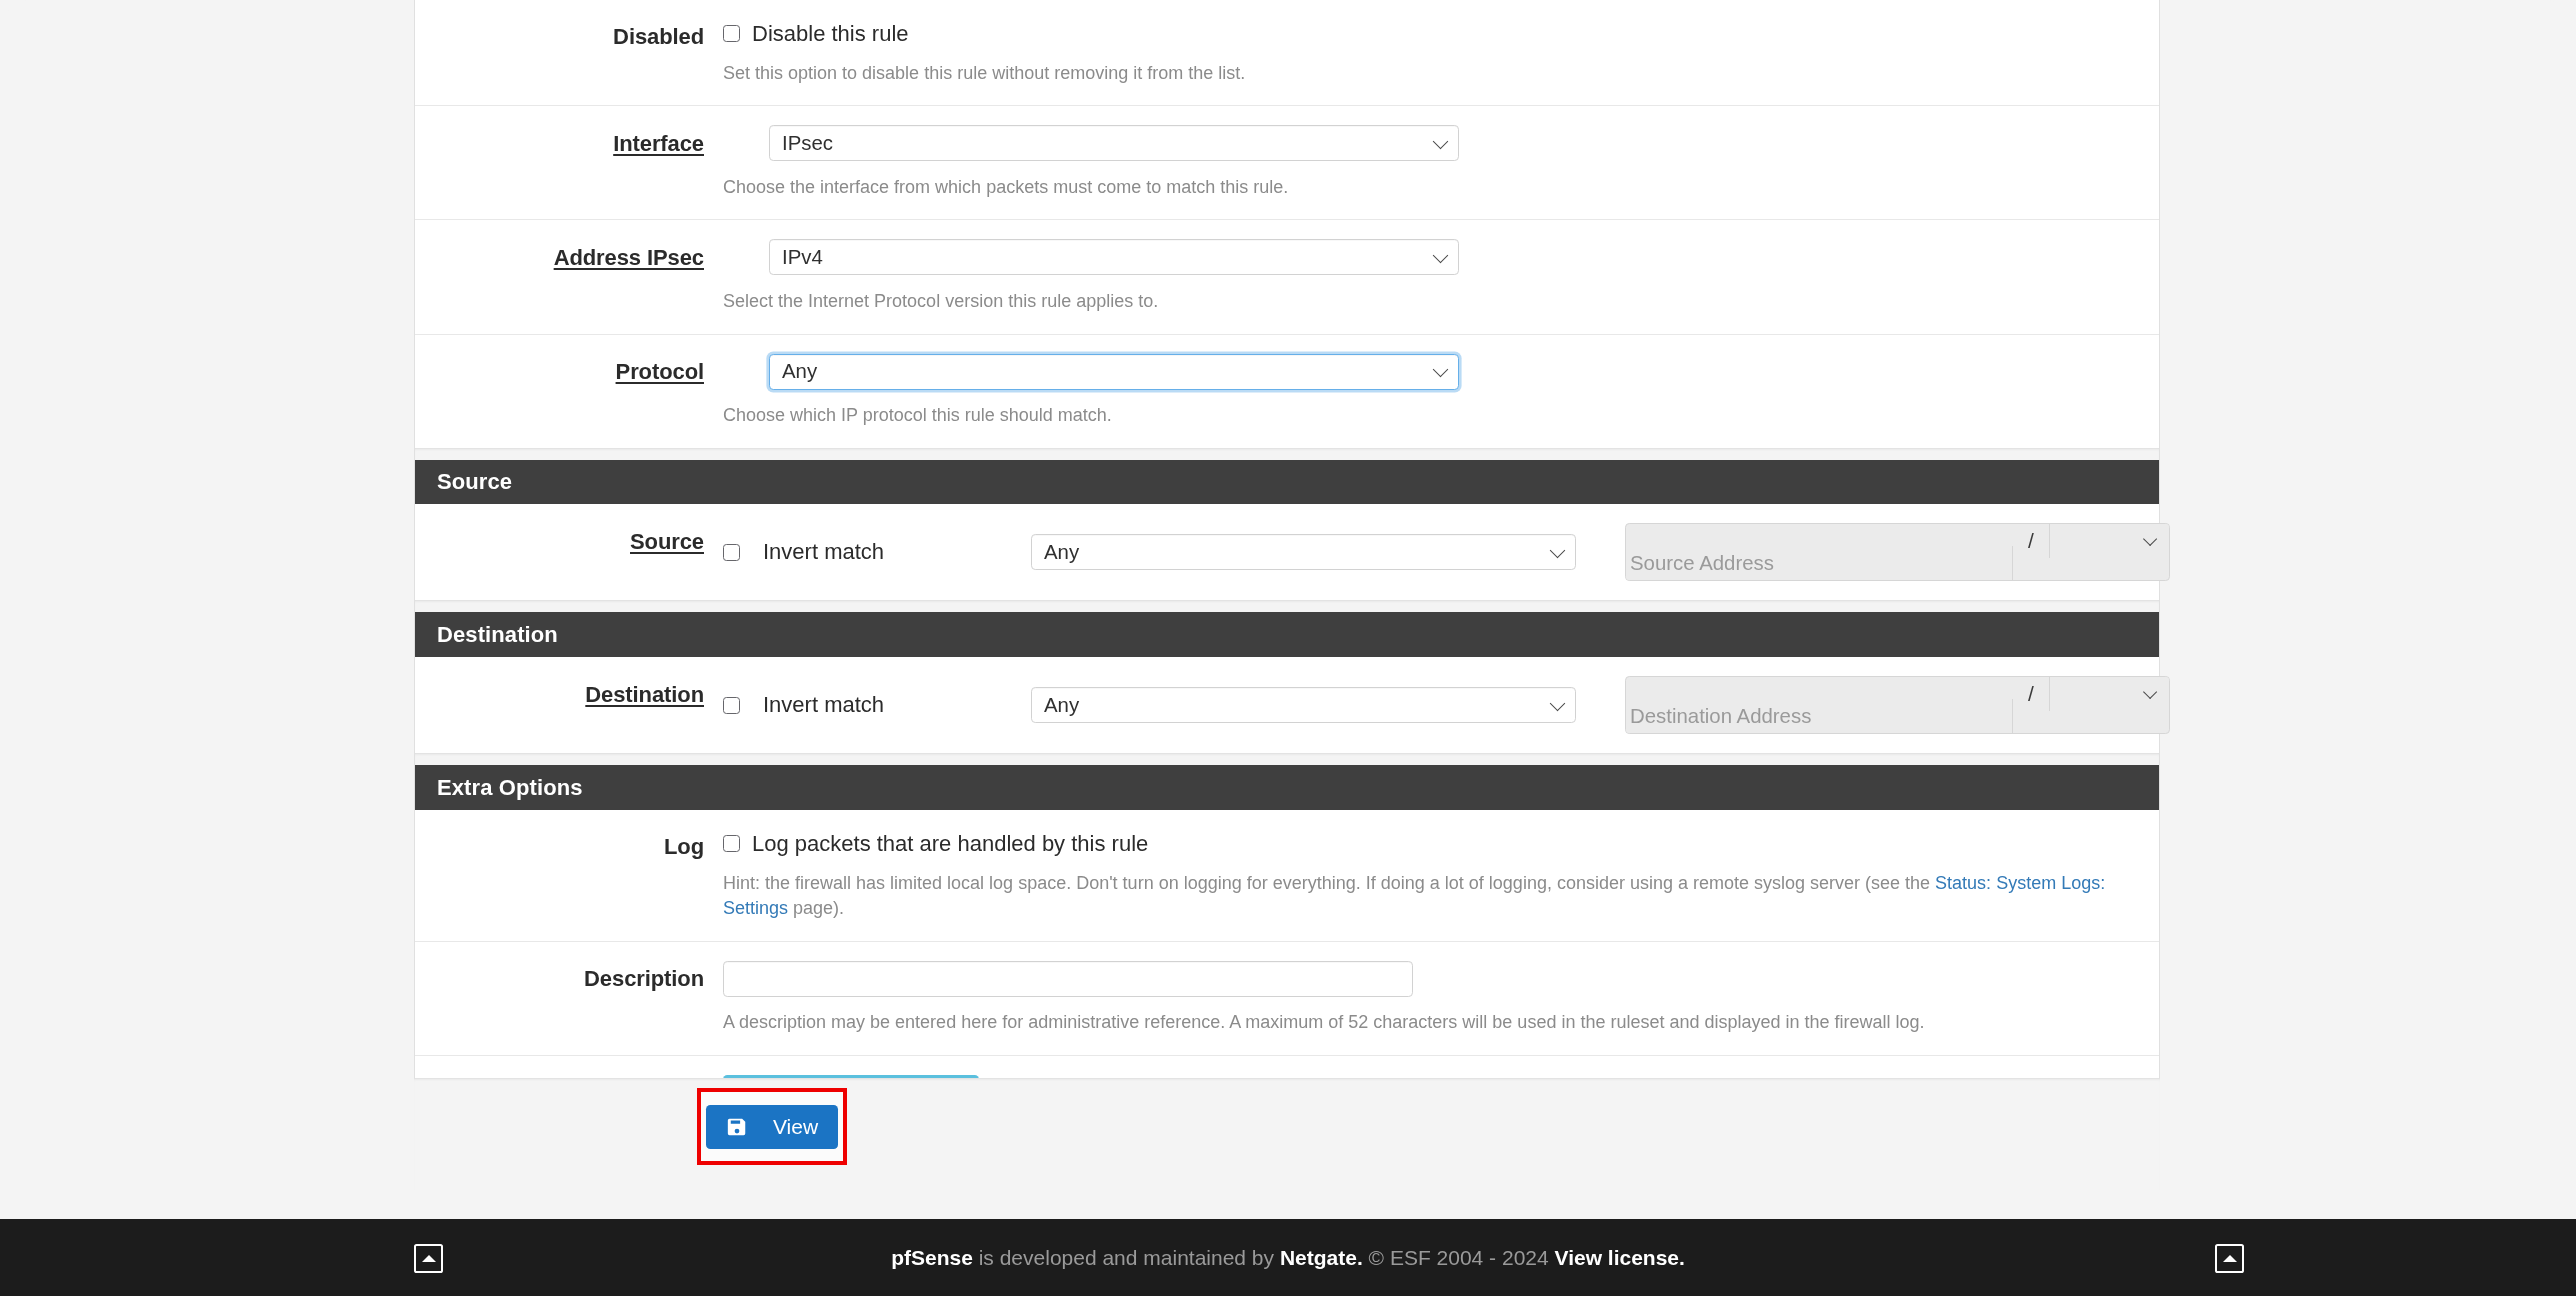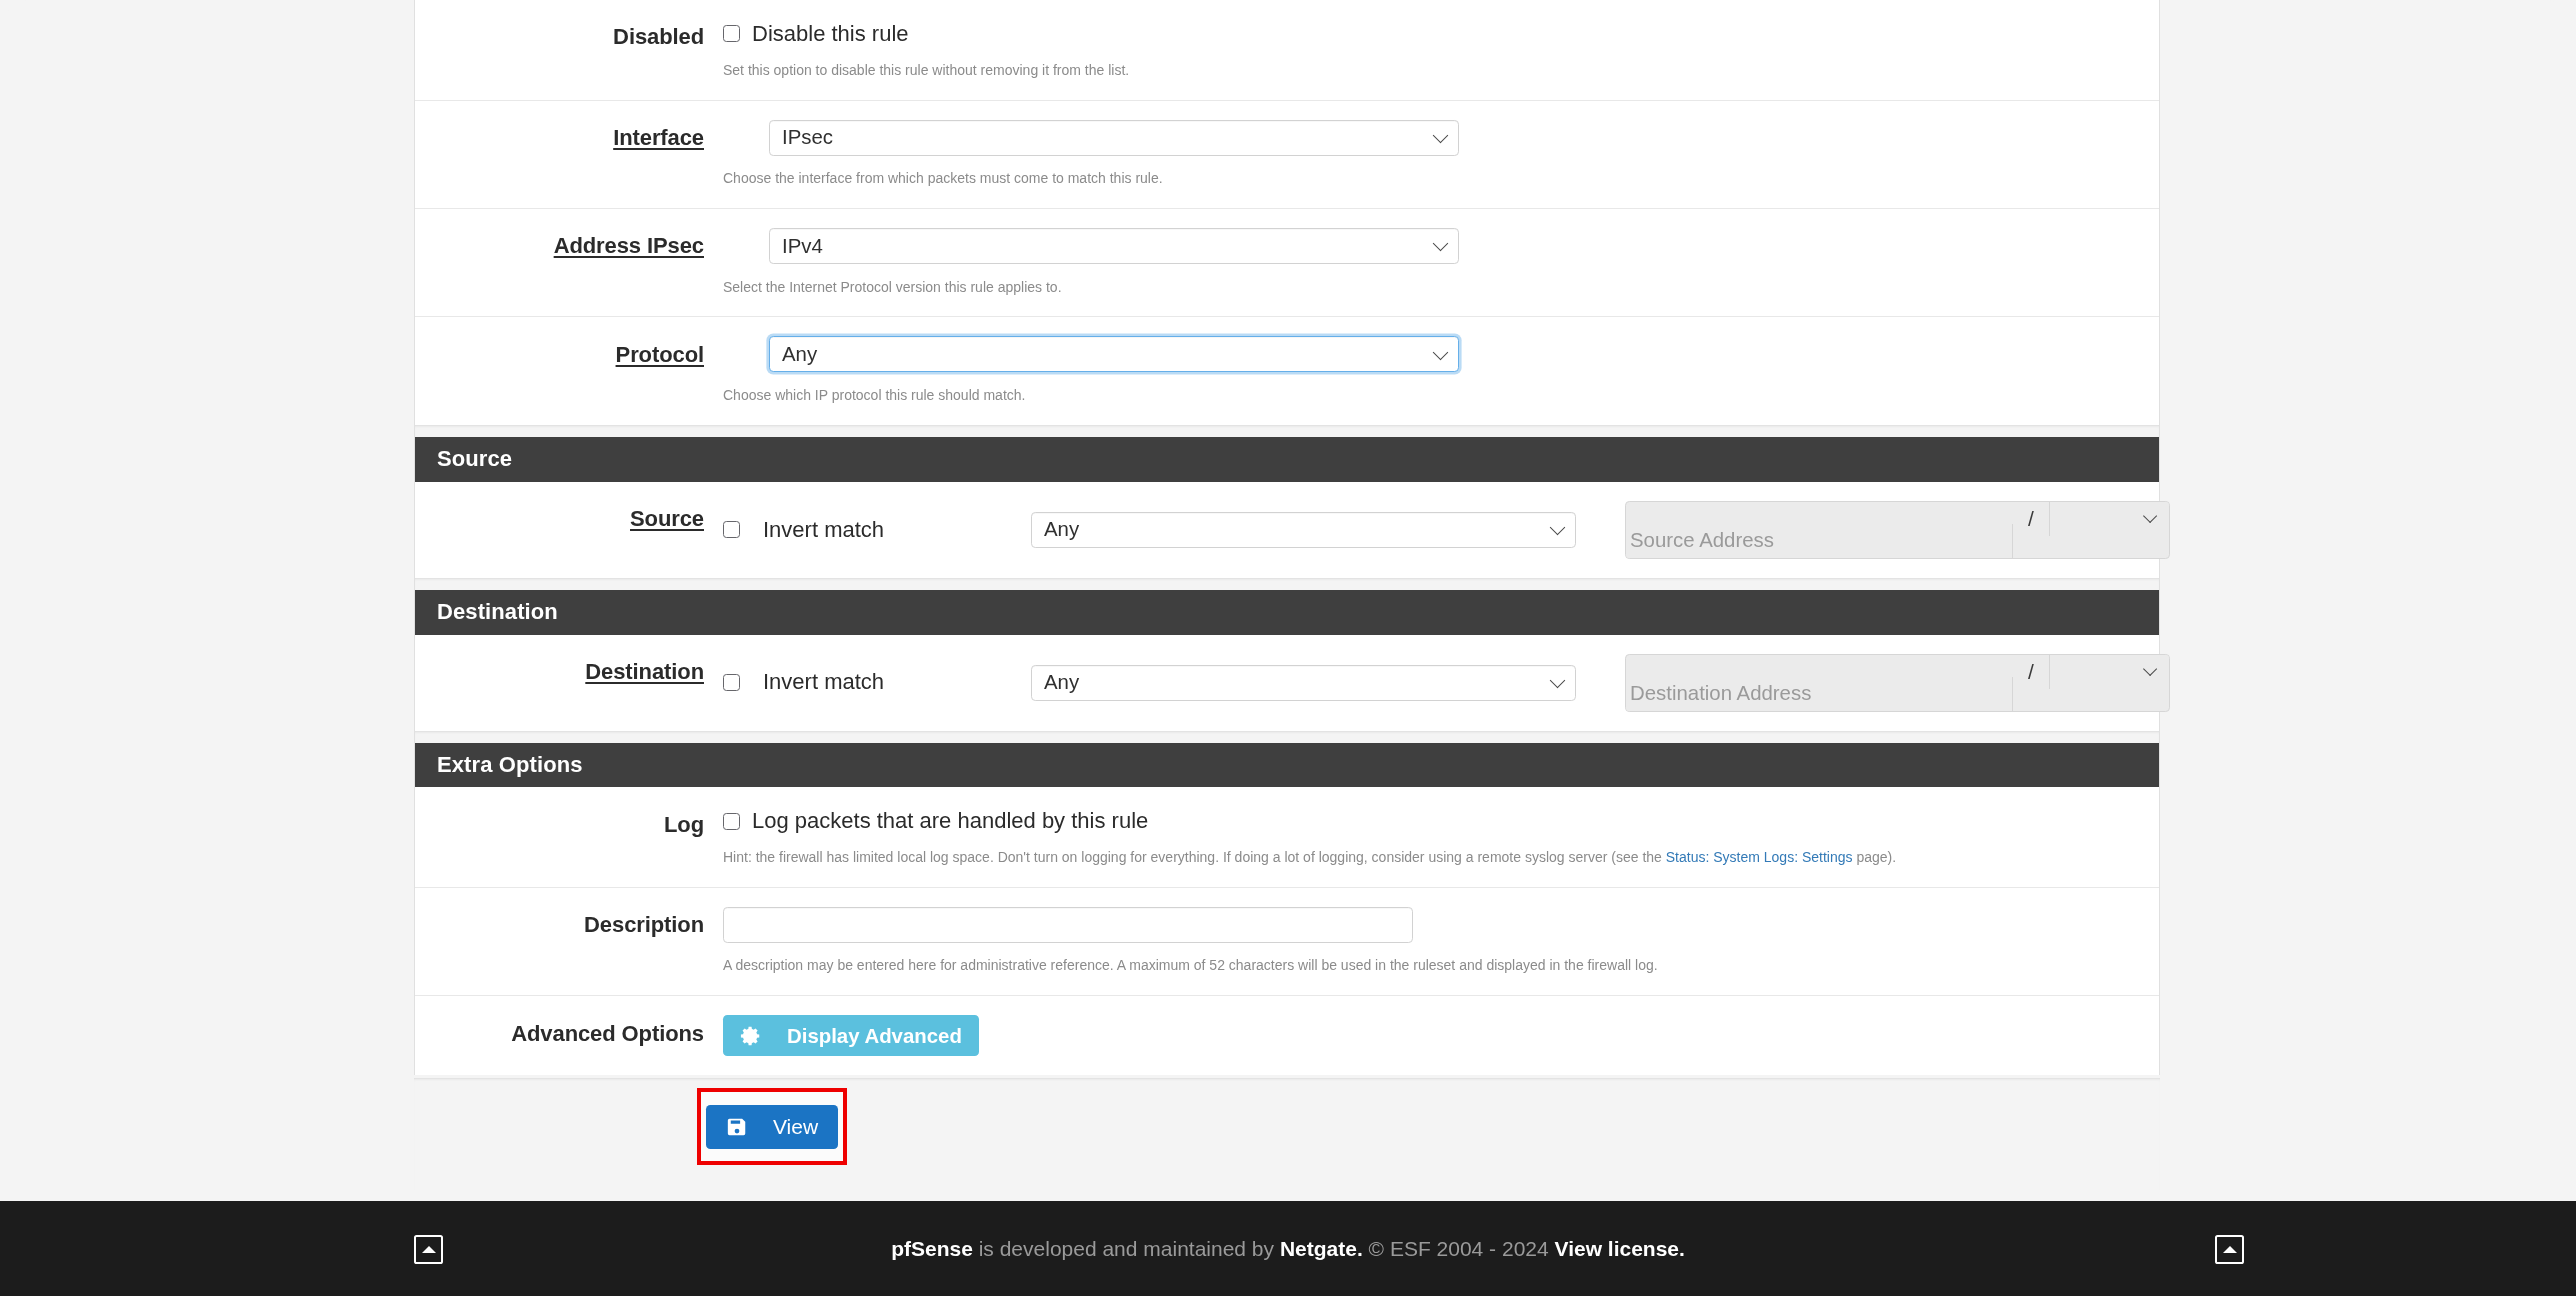--- a/index.html
+++ b/index.html
@@ -78,21 +78,21 @@
   }
   .check-label {
     font-size: 22px;
     color: #2b2b2b;
     line-height: 1.2;
     white-space: nowrap;
   }
 
   
   .help {
-    font-size: 14px;
+    font-size: 18px;
     color: #8b8b8b;
     line-height: 1.42;
     margin-top: 13.6px;
     max-width: 1406px;
   }
   .help a { color: #337ab7; text-decoration: none; }
 
   
   .select {
     position: relative;
@@ -260,21 +260,21 @@
     align-items: center;
     justify-content: center;
   }
 
   
   .footer {
     position: absolute;
     left: 0;
     bottom: 0;
     width: 2576px;
-    height: 96px;
+    height: 78px;
     background: #1c1c1c;
     display: flex;
     align-items: center;
     justify-content: center;
   }
   .footer-text {
     font-size: 21px;
     color: #9a9a9a;
     white-space: nowrap;
   }

